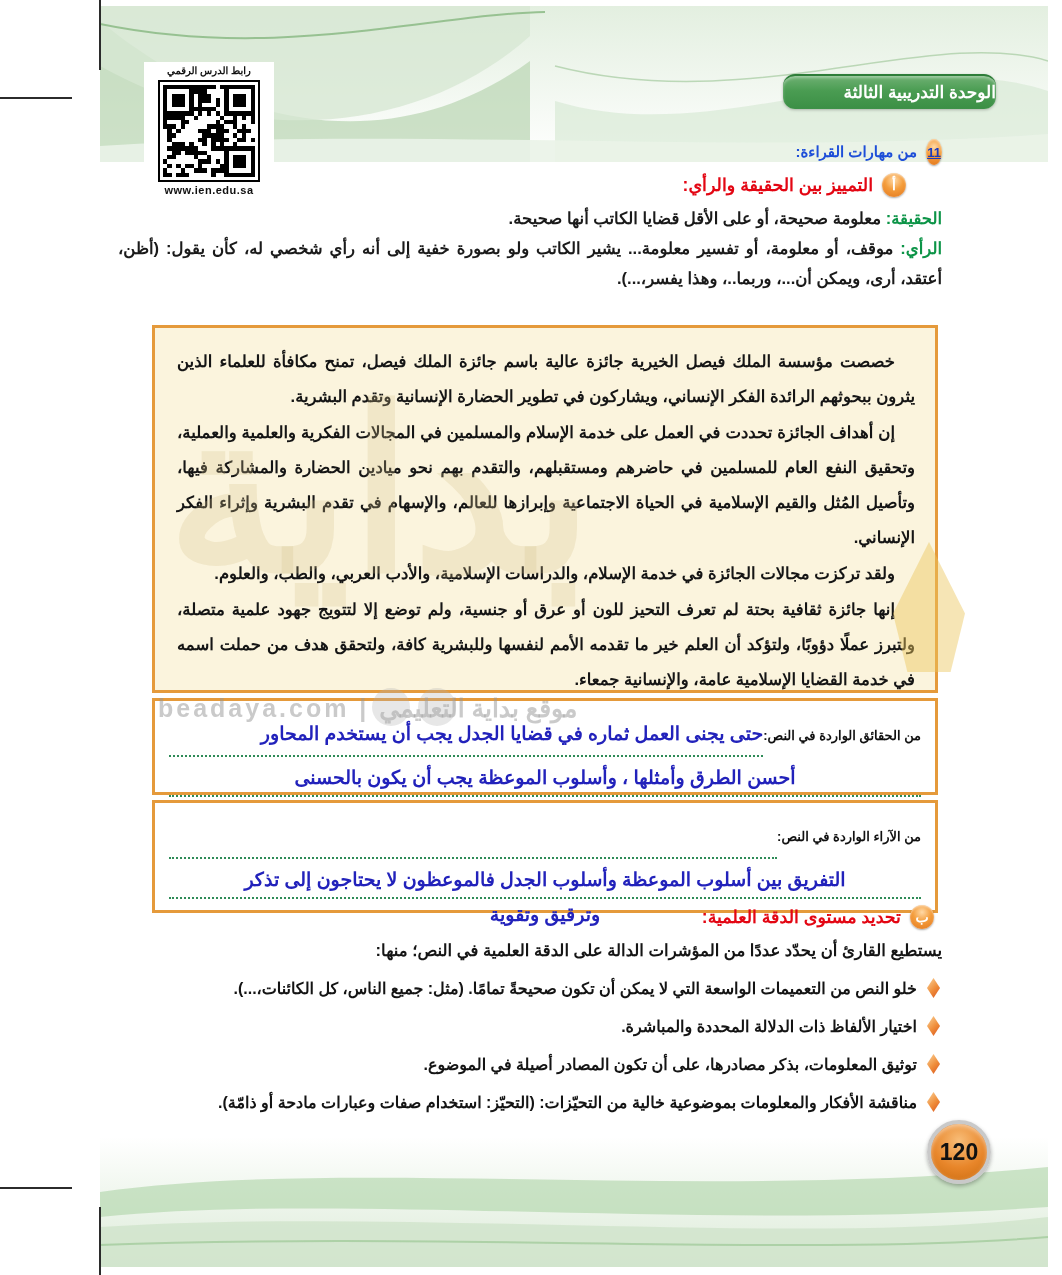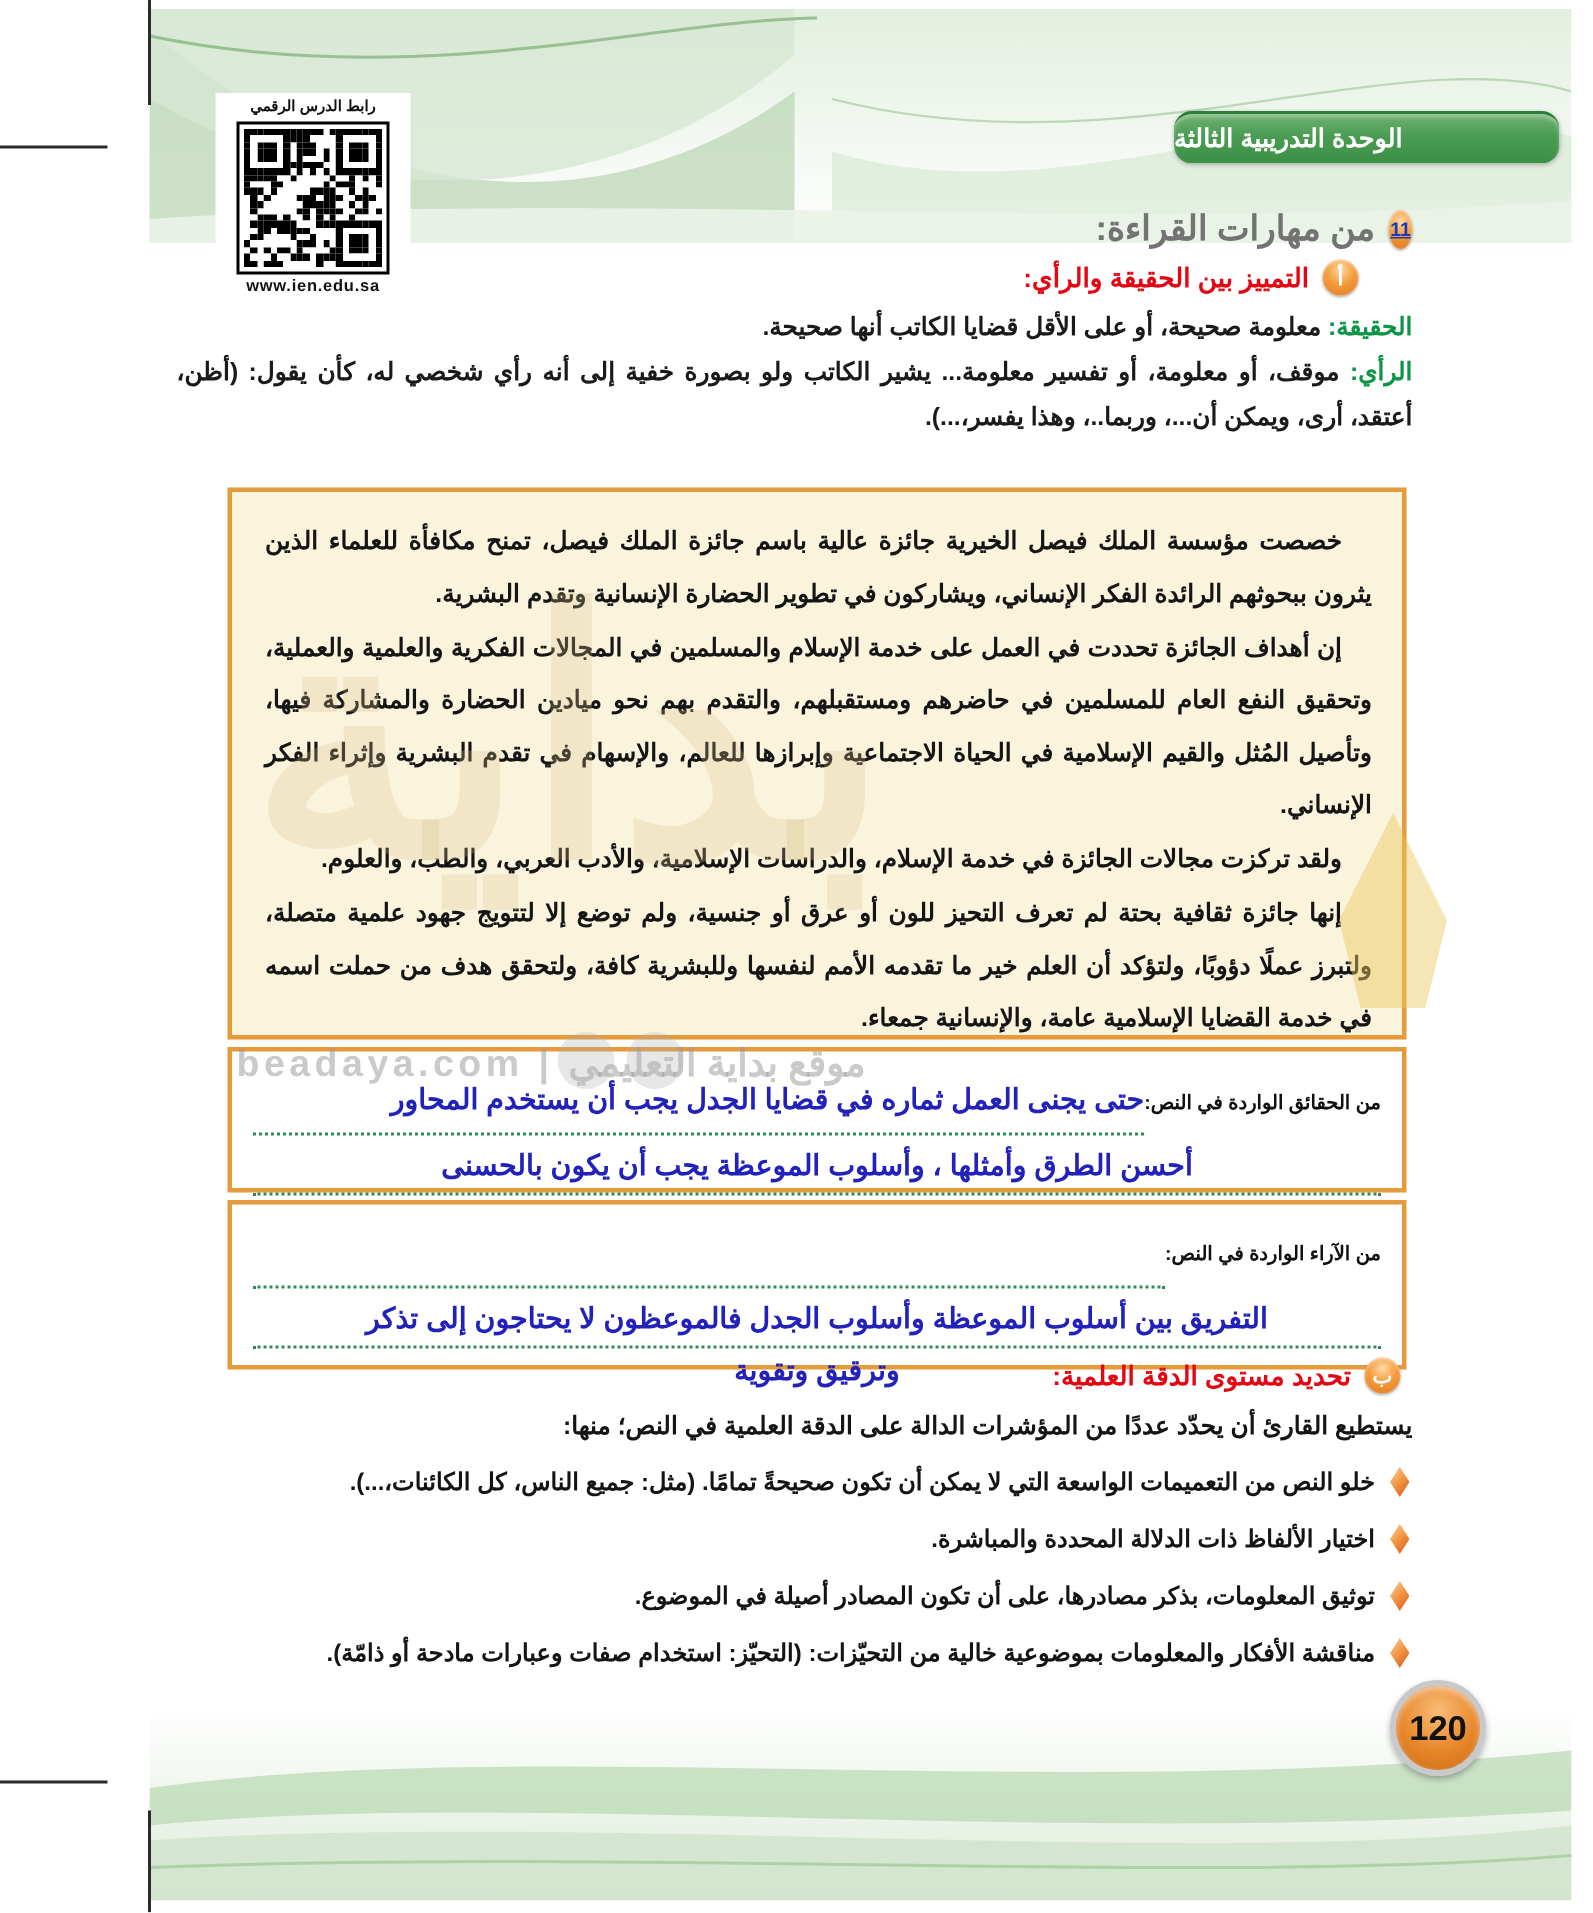--- a/index.html
+++ b/index.html
@@ -17,34 +17,34 @@
 
   
   .qr-card{left:144px;top:62px;width:130px;height:150px;background:#fff;z-index:3;text-align:center;}
   .qr-title{font-size:10px;font-weight:bold;color:#111;margin-top:3px;}
   .qr-grid{width:92px;height:92px;margin:4px auto 2px auto;border:2px solid #000;padding:3px;
            display:grid;grid-template-columns:repeat(21,1fr);grid-template-rows:repeat(21,1fr);background:#fff;}
   .qm{background:#fff;} .qd{background:#000;}
   .qr-url{font-size:11px;font-weight:bold;color:#111;letter-spacing:.5px;direction:ltr;}
 
   
-  .banner{left:783px;top:74px;width:257px;height:33px;z-index:3;border-radius:12px;
+  .banner{left:783px;top:74px;width:213px;height:33px;z-index:3;border-radius:12px;
           background:linear-gradient(180deg,#6fb173 0%,#4a9c52 45%,#3b8f45 100%);
           border-top:2px solid #2e7d39;box-shadow:0 1px 3px rgba(0,0,0,.25), inset 0 2px 3px rgba(255,255,255,.35);
-          color:#fff;font-weight:bold;font-size:17px;display:flex;align-items:center;justify-content:flex-end;}
+          color:#fff;font-weight:bold;font-size:17px;display:flex;align-items:center;justify-content:flex-start;}
 
   
   .badge{display:inline-flex;align-items:center;justify-content:center;border-radius:50%;
          background:radial-gradient(circle at 50% 30%, #ffd9a6 0%, #f49d3c 45%, #e2761c 100%);
          box-shadow:0 1px 2px rgba(0,0,0,.35), inset 0 1px 2px rgba(255,255,255,.6);font-weight:bold;}
   .badge-num{width:16px;height:26px;color:#1a3bbf;font-size:13px;text-decoration:underline;}
   .badge-letter{width:24px;height:24px;color:#fff;font-size:14px;}
 
   .h-skills{top:139px;right:120px;z-index:10;display:flex;align-items:center;gap:9px;}
-  .h-skills .lbl{font-size:23px;font-weight:bold;color:#737373;}
+  .h-skills .lbl{font-size:15px;font-weight:bold;color:#1d4ed8;}
   .h-a{top:173px;right:156px;z-index:10;display:flex;align-items:center;gap:9px;}
   .h-red{font-size:17.5px;font-weight:bold;color:#e30613;}
 
   .defs{top:203px;right:120px;left:118px;z-index:10;font-size:16.5px;font-weight:bold;line-height:30px;text-align:justify;}
   .defs p{margin:0;}
   .term{color:#0c9447;}
   .task{margin-top:2px !important;}
 
   
   .passage{left:152px;width:786px;top:325px;height:368px;z-index:10;box-sizing:border-box;

